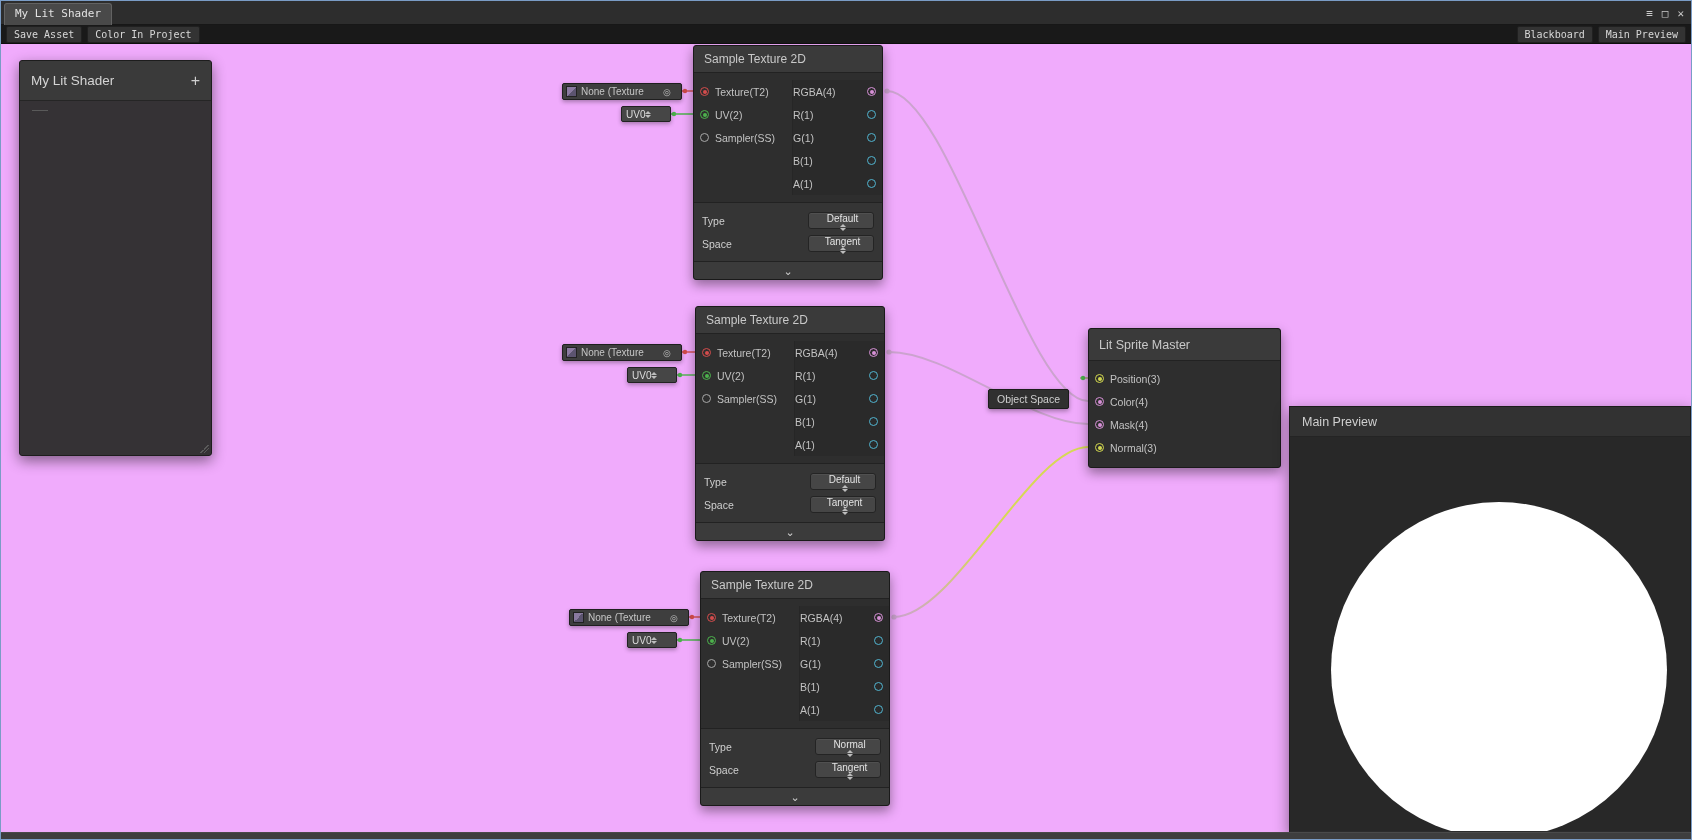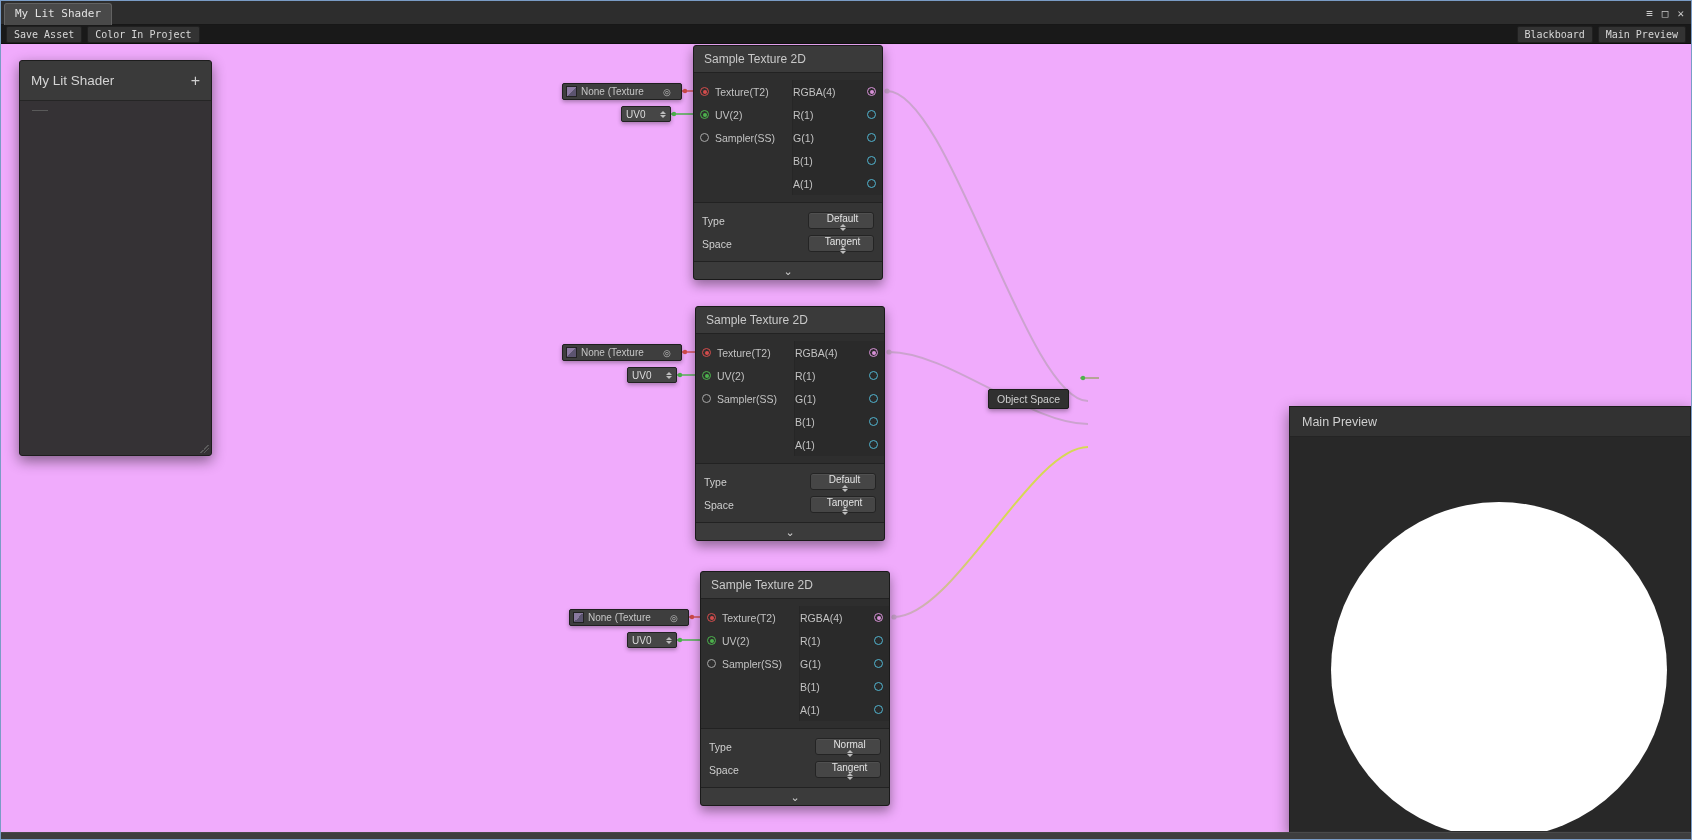--- a/index.html
+++ b/index.html
@@ -53,21 +53,21 @@
   .dd-arrows i{display:block;width:0;height:0;border-left:3px solid transparent;border-right:3px solid transparent;}
   .dd-arrows .up{border-bottom:3px solid #bdbdbd;}
   .dd-arrows .dn{border-top:3px solid #bdbdbd;}
   .node-collapse{border-top:1px solid #222;background:#3b3b3b;height:18px;display:flex;align-items:center;justify-content:center;color:#cfcfcf;font-size:11px;line-height:10px;border-radius:0 0 3px 3px;}
 
   
   .obj-field{position:absolute;height:17px;width:120px;background:#3e3e3e;border:1px solid #1f1f1f;border-radius:2px;display:flex;align-items:center;gap:4px;padding:0 3px;font-size:10px;color:#c6c6c6;z-index:2;box-shadow:0 2px 4px rgba(0,0,0,.3);}
   .tex-thumb{width:11px;height:11px;background:linear-gradient(135deg,#8a7aa0 0 50%,#5c5470 50% 100%);border:1px solid #222;flex:none;}
   .obj-text{width:78px;overflow:hidden;white-space:nowrap;}
   .obj-picker{color:#bdbdbd;font-size:9px;flex:none;}
-  .uv-field{position:absolute;height:16px;width:50px;background:#464646;border:1px solid #222;border-radius:2px;display:flex;align-items:center;justify-content:space-between;padding:0 4px;font-size:10px;color:#dcdcdc;z-index:2;box-shadow:0 2px 4px rgba(0,0,0,.3);}
+  .uv-field{position:absolute;height:16px;width:50px;background:#464646;border:1px solid #222;border-radius:2px;display:flex;align-items:center;justify-content:flex-start;padding:0 4px;font-size:10px;color:#dcdcdc;z-index:2;box-shadow:0 2px 4px rgba(0,0,0,.3);}
   .chip{position:absolute;height:20px;background:#303030;border:1px solid #1c1c1c;border-radius:2px;line-height:18px;font-size:10.5px;color:#cfcfcf;padding:0 8px;z-index:2;box-shadow:0 2px 5px rgba(0,0,0,.35);white-space:nowrap;}
 
   
   .blackboard{position:absolute;left:18px;top:59px;width:193px;height:396px;background:rgba(45,45,45,.96);border:1px solid #1d1d1d;border-radius:3px;z-index:2;box-shadow:0 5px 14px rgba(0,0,0,.45);}
   .bb-header{height:40px;background:#3a3a3a;border-bottom:1px solid #252525;display:flex;align-items:center;justify-content:space-between;padding:0 11px;border-radius:3px 3px 0 0;}
   .bb-title{font-size:13.5px;color:#d4d4d4;}
   .bb-add{font-size:16px;color:#cfcfcf;line-height:16px;}
   .bb-sub{margin:9px 12px;width:16px;border-top:1px solid #5a5a5a;}
   .bb-grip{position:absolute;right:2px;bottom:2px;width:10px;height:10px;background:linear-gradient(135deg,transparent 55%,#5a5a5a 55% 62%,transparent 62% 72%,#5a5a5a 72% 79%,transparent 79%);}
 
@@ -380,20 +380,41 @@
     <span class="dd-arrows">
         <i class="up"></i>
         <i class="dn"></i>
       </span>
   </div>
 
   <div class="chip" style="left:987px;top:388px">
     <span>Object Space</span>
   </div>
 
+  <div class="node" style="left:1087px;top:327px;width:193px">
+    <div class="node-header" style="height:32px;line-height:32px;font-size:12.5px">Lit Sprite Master</div>
+    <div style="padding:6px 0 8px 0">
+      <div class="prow in" style="padding-left:6px;gap:6px">
+          <span class="port c-v3 connected"></span>
+          <span>Position(3)</span>
+        </div>
+      <div class="prow in" style="padding-left:6px;gap:6px">
+          <span class="port c-v4 connected"></span>
+          <span>Color(4)</span>
+        </div>
+      <div class="prow in" style="padding-left:6px;gap:6px">
+          <span class="port c-v4 connected"></span>
+          <span>Mask(4)</span>
+        </div>
+      <div class="prow in" style="padding-left:6px;gap:6px">
+          <span class="port c-v3 connected"></span>
+          <span>Normal(3)</span>
+        </div>
+    </div>
+  </div>
 
   <div class="preview-panel">
     <div class="pv-header">Main Preview</div>
     <div class="pv-body">
       <div class="pv-sphere"></div>
     </div>
   </div>
 
   <div class="bottom-strip"></div>
 </div>

